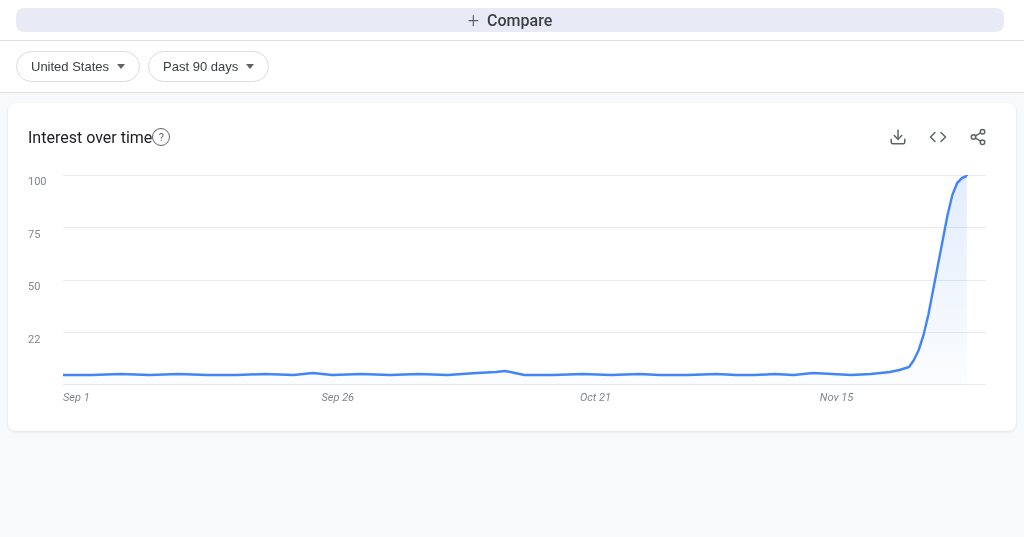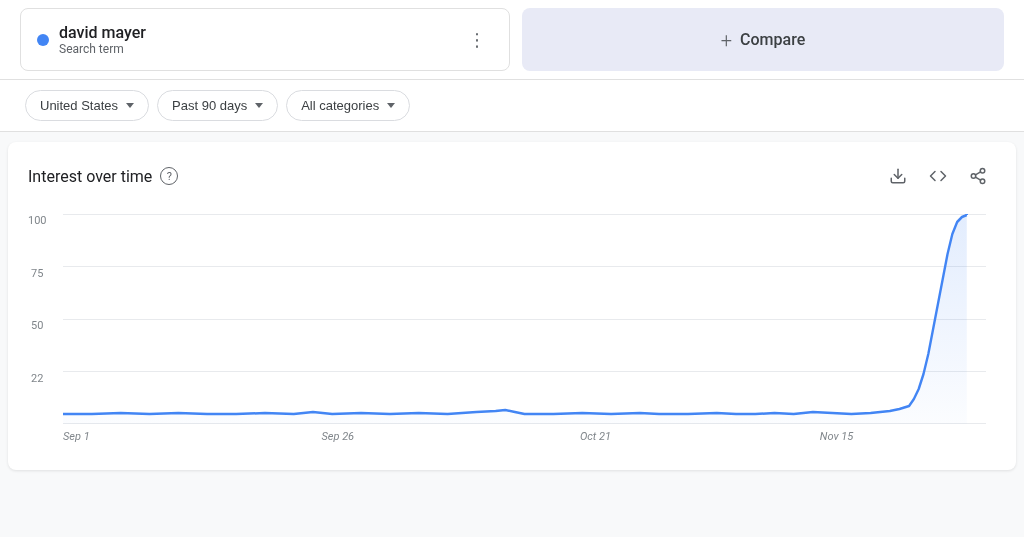--- a/index.html
+++ b/index.html
@@ -84,21 +84,21 @@
 
     .compare-plus {
       font-size: 20px;
       font-weight: 300;
       color: #5f6368;
     }
 
     .filters-bar {
       display: flex;
       align-items: center;
-      padding: 10px 25px;
+      padding: 10px 16px;
       background: #fff;
       gap: 8px;
       border-bottom: 1px solid #e0e0e0;
     }
 
     .filter-btn {
       display: flex;
       align-items: center;
       gap: 6px;
       border: 1px solid #dadce0;
@@ -132,21 +132,20 @@
     .chart-header {
       display: flex;
       align-items: center;
       justify-content: space-between;
       margin-bottom: 20px;
     }
 
     .chart-title-area {
       display: flex;
       align-items: center;
-      gap: 8px;
     }
 
     .chart-title {
       font-size: 16px;
       color: #202124;
       font-weight: 400;
     }
 
     .help-icon {
       width: 18px;
@@ -188,21 +187,21 @@
     }
 
     .y-axis {
       position: absolute;
       left: -35px;
       top: 0;
       bottom: 30px;
       display: flex;
       flex-direction: column;
       justify-content: space-between;
-      align-items: center;
+      align-items: flex-start;
       padding-right: 6px;
     }
 
     .y-label {
       font-size: 11px;
       color: #80868b;
     }
 
     .grid-lines {
       position: absolute;
@@ -247,48 +246,34 @@
       bottom: 30px;
       width: 100%;
       height: calc(100% - 30px);
     }
   </style>
 </head>
 <body>
 
 <div class="top-bar">
 
-  <div class="search-term-card">
-    <div class="search-term-left">
-      <div class="blue-dot"></div>
-      <div class="search-term-text">
-        <div class="term">david mayer</div>
-        <div class="label">Search term</div>
-      </div>
-    </div>
-    <div class="more-icon">⋮</div>
-  </div>
 
   <div class="compare-card">
     <span class="compare-plus">+</span>
     <span>Compare</span>
   </div>
 </div>
 
 <div class="filters-bar">
   <button class="filter-btn">
     <span>United States</span>
     <span class="chevron-down"></span>
   </button>
   <button class="filter-btn">
     <span>Past 90 days</span>
-    <span class="chevron-down"></span>
-  </button>
-  <button class="filter-btn">
-    <span>All categories</span>
     <span class="chevron-down"></span>
   </button>
 </div>
 
 <div class="main-content">
   <div class="chart-header">
     <div class="chart-title-area">
       <span class="chart-title">Interest over time</span>
       <span class="help-icon">?</span>
     </div>

